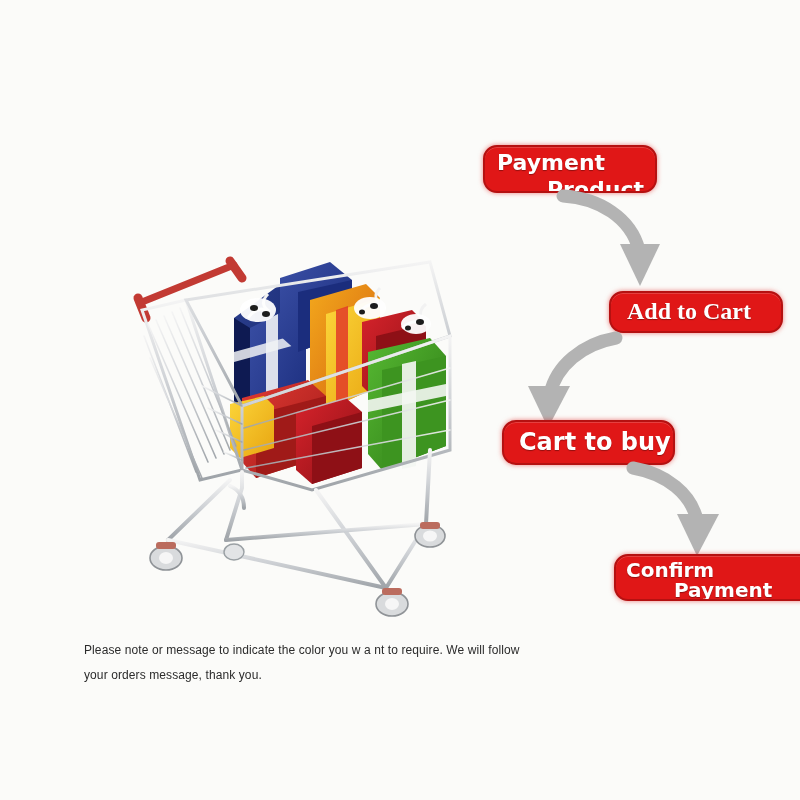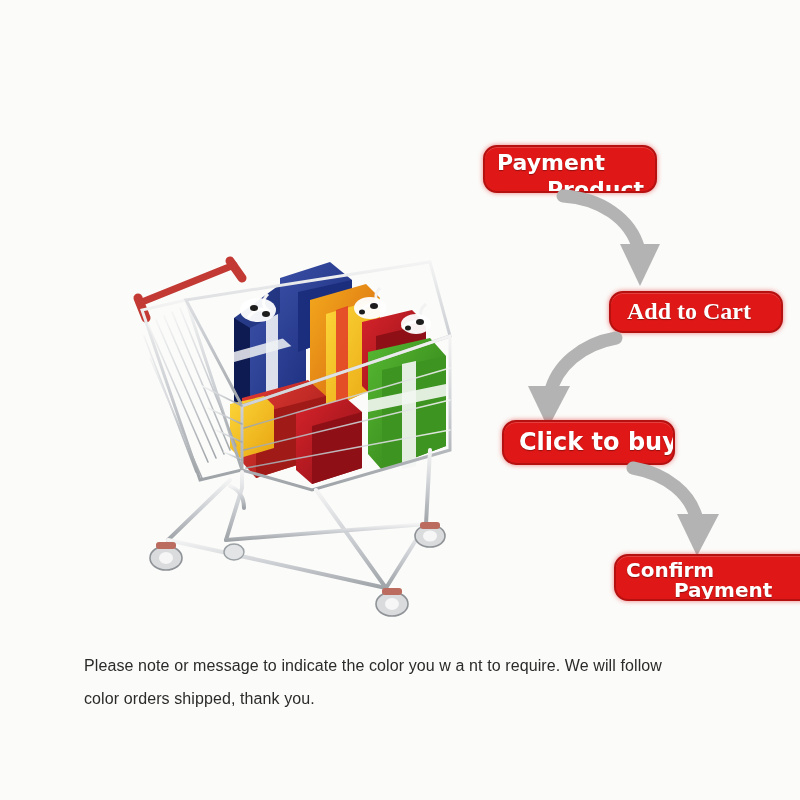--- a/index.html
+++ b/index.html
@@ -107,25 +107,24 @@
     height: 385px;
   }
 
   
   #footer-note {
     position: absolute;
     left: 84px;
     top: 638px;
     width: 700px;
     font-family: "Liberation Sans", sans-serif;
-    font-size: 16px;
+    font-size: 12px;
     color: #2b2b2b;
     line-height: 2.05;
     letter-spacing: 0.1px;
-    margin-top: 12px;
   }
 </style>
 </head>
 <body>
 
 <div id="page">
 
 
   <div id="cart-photo">
     <svg width="345" height="385" viewBox="0 0 345 385" xmlns="http://www.w3.org/2000/svg">
@@ -316,33 +315,33 @@
   </div>
 
   <div class="arrow-svg" id="arrow-2">
     <svg width="115" height="105" viewBox="0 0 115 105" xmlns="http://www.w3.org/2000/svg">
       <path d="M96 8 C 62 14, 36 36, 30 64" stroke="#b3b3b3" stroke-width="13" fill="none" stroke-linecap="round"></path>
       <polygon points="8,56 50,56 28,98" fill="#b3b3b3"></polygon>
     </svg>
   </div>
 
   <div class="pill" id="pill-buy">
-    <span class="line l1">Click to buy</span>
+    <span class="line l1">Cart to buy</span>
   </div>
 
   <div class="arrow-svg" id="arrow-3">
     <svg width="110" height="100" viewBox="0 0 110 100" xmlns="http://www.w3.org/2000/svg">
       <path d="M8 8 C 42 14, 66 34, 72 60" stroke="#b3b3b3" stroke-width="13" fill="none" stroke-linecap="round"></path>
       <polygon points="52,54 94,54 72,96" fill="#b3b3b3"></polygon>
     </svg>
   </div>
 
   <div class="pill" id="pill-confirm">
     <span class="line l1">Confirm</span>
     <span class="line l2">Payment</span>
   </div>
 
   <div id="footer-note">
     <div>Please note or message to indicate the color you w a nt to require. We will follow</div>
-    <div>color orders shipped, thank you.</div>
+    <div>your orders message, thank you.</div>
   </div>
 
 </div>
 
 </body></html>

